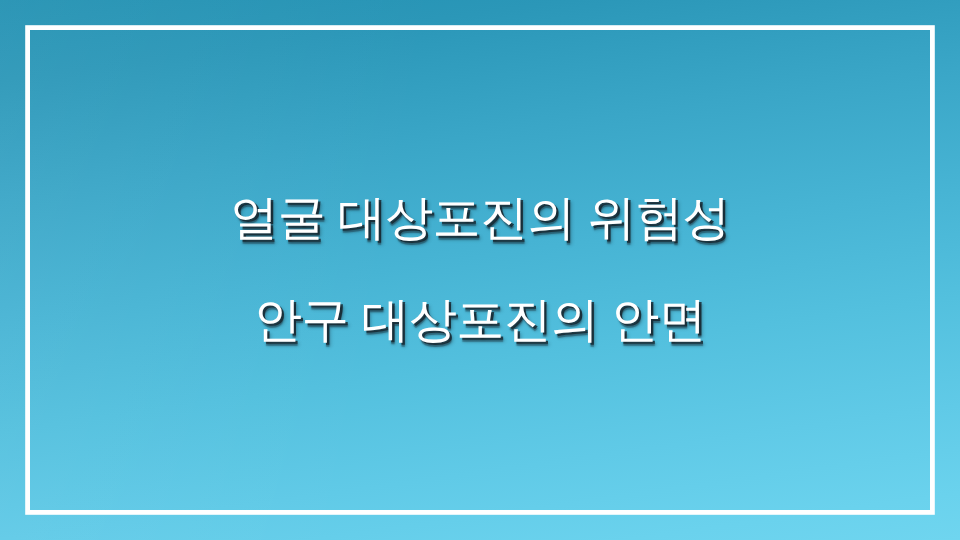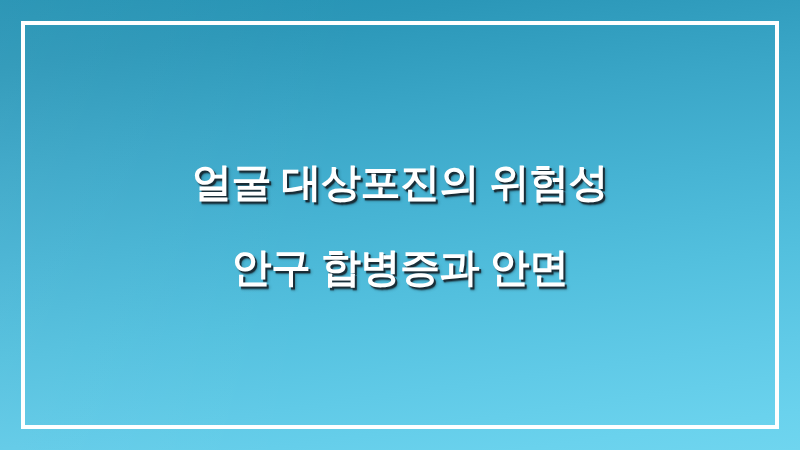--- a/index.html
+++ b/index.html
@@ -70,21 +70,21 @@
     padding: 0 46px;
     box-sizing: border-box;
   }
 
   .headline-line {
     display: block;
     width: 100%;
     text-align: center;
     color: #ffffff;
     font-size: 40px;
-    font-weight: 700;
+    font-weight: 400;
     line-height: 85px;
     letter-spacing: -0.5px;
     white-space: nowrap;
     text-shadow:
        2px 2px 0   rgba(20,32,40,0.78),
        2px 3px 1px rgba(20,32,40,0.45),
        3px 3px 3px rgba(16,28,36,0.28);
   }
 </style>
 </head>
@@ -92,16 +92,16 @@
 
 <div id="canvas">
 
   <div class="bg-gradient"></div>
   <div class="bg-sheen"></div>
 
   <div class="inset-frame"></div>
 
   <div class="headline-block">
     <span class="headline-line">얼굴 대상포진의 위험성</span>
-    <span class="headline-line">안구 합병증과 안면</span>
+    <span class="headline-line">안구 대상포진의 안면</span>
   </div>
 
 </div>
 
 </body></html>

